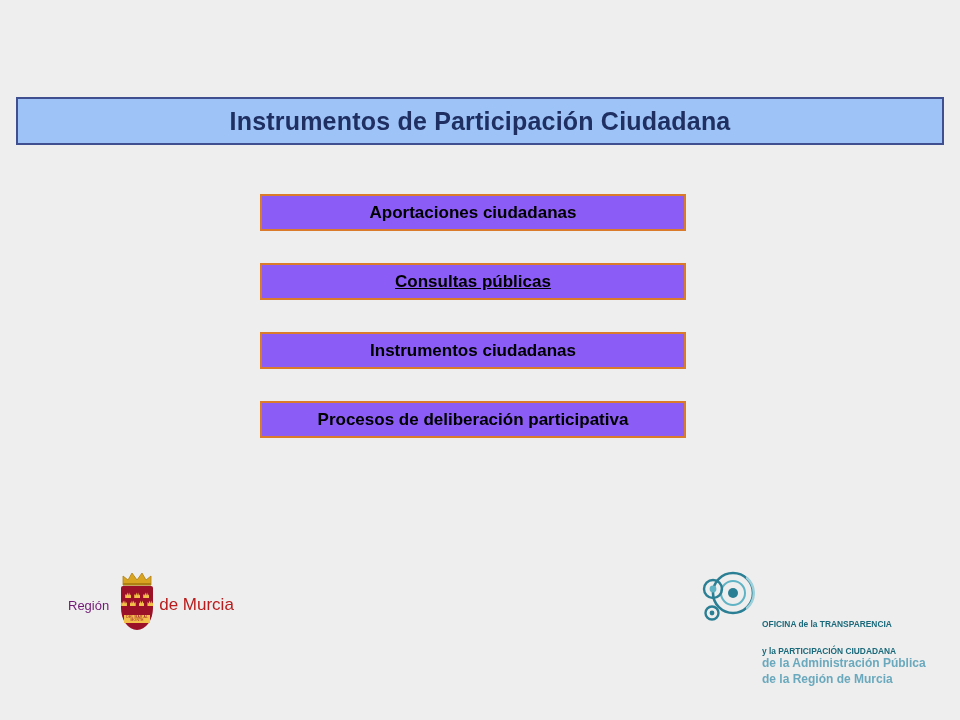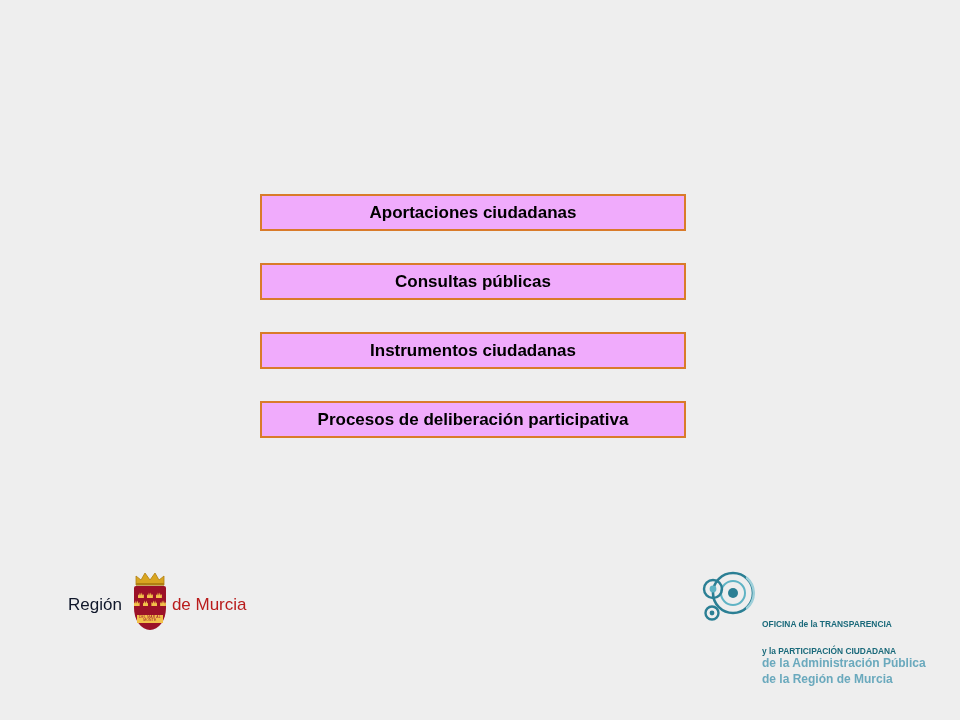--- a/index.html
+++ b/index.html
@@ -41,50 +41,50 @@
     white-space: nowrap;
   }
 
   
   .item-box {
     position: absolute;
     left: 260px;
     width: 426px;
     height: 37px;
     box-sizing: border-box;
-    background: #f0abfc;
+    background: #8b5cf6;
     border: 2px solid #d97b2a;
     display: flex;
     align-items: center;
     justify-content: center;
   }
   .item-box .item-text {
     font-size: 17px;
     font-weight: bold;
     color: #000000;
     white-space: nowrap;
   }
   .item-0 { top: 194px; }
-  .item-1 { top: 263px; }
+  .item-1 { top: 263px; text-decoration: underline; }
   .item-2 { top: 332px; }
   .item-3 { top: 401px; }
 
   
   .murcia-logo {
     position: absolute;
     left: 68px;
     top: 570px;
     width: 195px;
     height: 70px;
     display: flex;
     align-items: center;
   }
   .murcia-logo .murcia-word-left {
-    font-size: 17px;
-    color: #0f172a;
+    font-size: 13px;
+    color: #701a75;
     white-space: nowrap;
   }
   .murcia-logo .murcia-word-right {
     font-size: 17px;
     color: #b91c1c;
     white-space: nowrap;
   }
   .shield-wrap {
     position: relative;
     width: 44px;
@@ -198,20 +198,23 @@
     color: #6aa9bd;
     line-height: 1.3;
     white-space: nowrap;
   }
 </style>
 </head>
 <body>
 
 <div class="slide">
 
+  <div class="title-banner">
+    <span class="title-text">Instrumentos de Participación Ciudadana</span>
+  </div>
 
   <div class="item-box item-0">
     <span class="item-text">Aportaciones ciudadanas</span>
   </div>
   <div class="item-box item-1">
     <span class="item-text">Consultas públicas</span>
   </div>
   <div class="item-box item-2">
     <span class="item-text">Instrumentos ciudadanas</span>
   </div>

